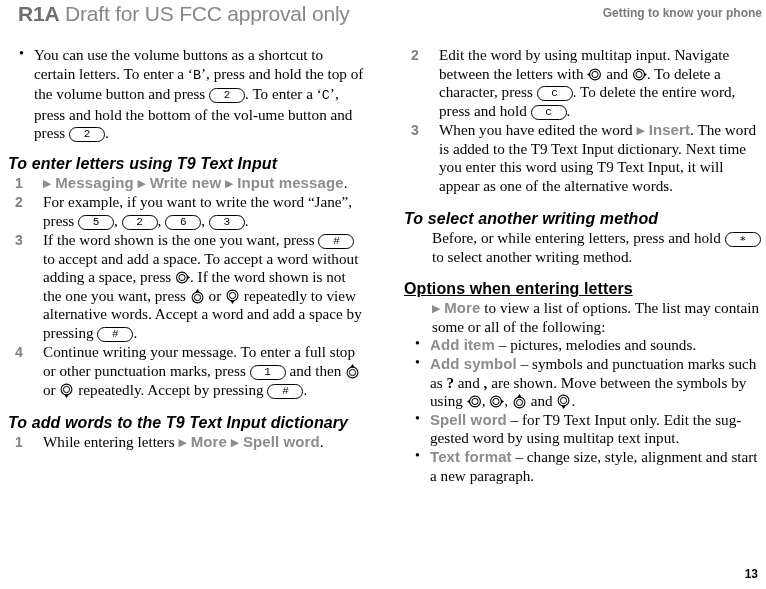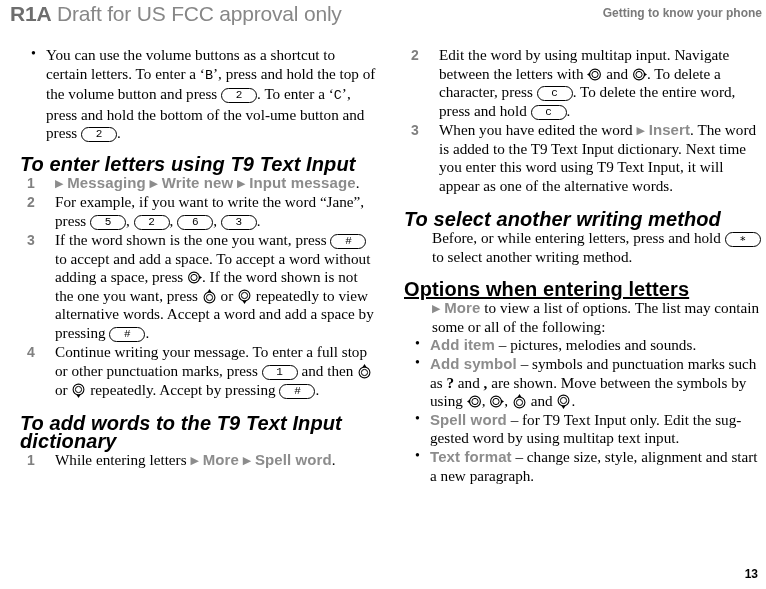--- a/index.html
+++ b/index.html
@@ -23,21 +23,21 @@
     width: 766px;
     height: 32px;
     display: flex;
     align-items: flex-start;
   }
   .hdr-left {
     font-family: "Liberation Sans", "DejaVu Sans", sans-serif;
     font-size: 21px;
     color: #878787;
     position: absolute;
-    left: 10px;
+    left: 18px;
     top: 2px;
     white-space: nowrap;
     letter-spacing: -0.2px;
   }
   .hdr-left b {
     color: #6e6e6e;
     font-weight: bold;
   }
   .hdr-right {
     font-family: "Liberation Sans", "DejaVu Sans", sans-serif;
@@ -51,27 +51,27 @@
   }
 
   
   .col {
     position: absolute;
     top: 46px;
     width: 360px;
     font-size: 15.2px;
     line-height: 18.6px;
   }
-  .col-left  { left: 20px; }
+  .col-left  { left: 8px; }
   .col-right { left: 404px; }
 
   
   h3.sec {
     font-family: "Liberation Sans", "DejaVu Sans", sans-serif;
-    font-size: 20px;
+    font-size: 16px;
     font-weight: bold;
     font-style: italic;
     color: #000;
     margin: 14px 0 1px 0;
     line-height: 18px;
     letter-spacing: 0.1px;
   }
   h3.sec.first { margin-top: 12px; }
   h3.sec.upright { font-style: normal; text-decoration: underline; }
 

